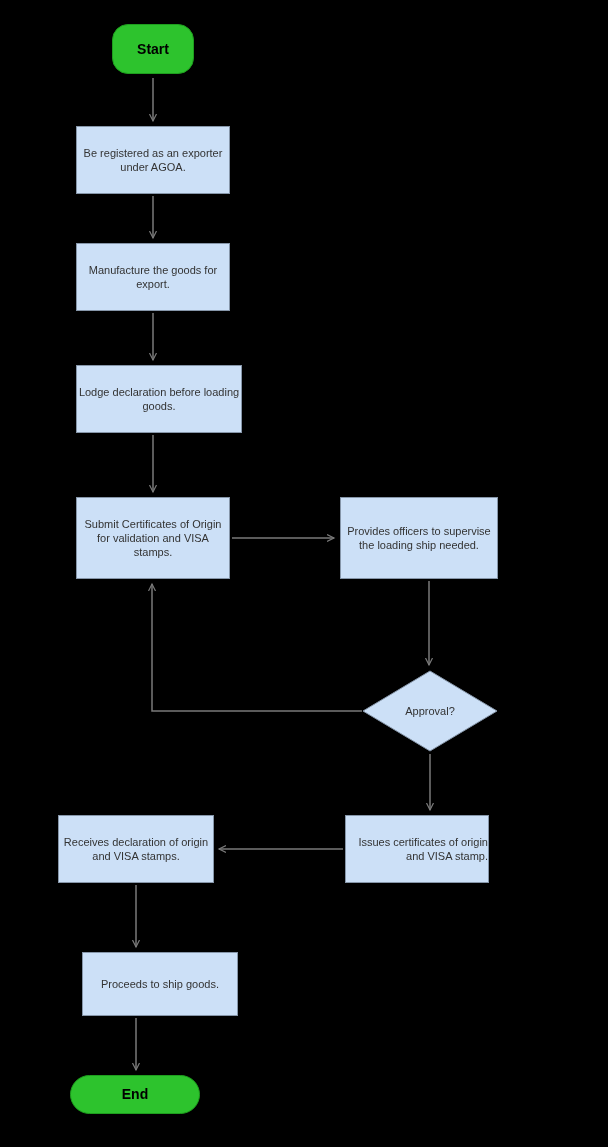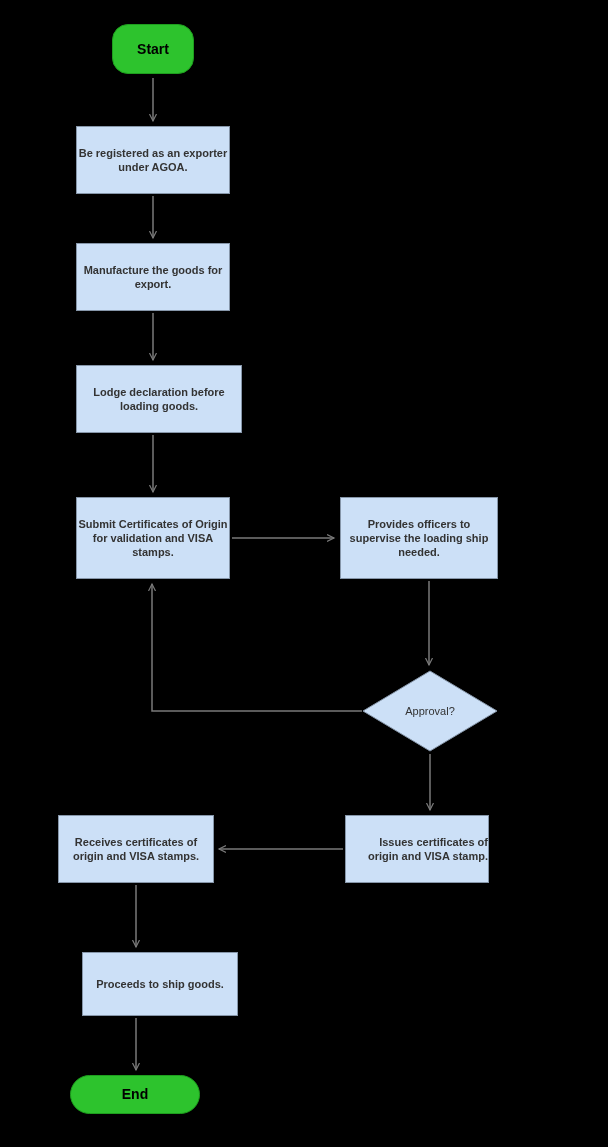--- a/index.html
+++ b/index.html
@@ -38,21 +38,20 @@
     justify-content: center;
     text-align: center;
     font-size: 11px;
     line-height: 1.3;
     color: var(--text, #333333);
   }
   .process {
     background: var(--node_fill, #cce0f7);
     border: 1px solid var(--node_border, #8696a9);
     padding: 4px 0;
-    font-weight: bold;
   }
   .terminator {
     background: var(--terminator_fill, #2dc32d);
     border: 1px solid var(--terminator_border, #1e9e1e);
     color: var(--terminator_text, #000000);
     font-weight: bold;
     font-size: 14px;
   }
   .diamond-wrap { background: transparent; text-align: center; }
   .diamond-wrap svg { position: absolute; inset: 0; }
@@ -121,21 +120,21 @@
       <polygon class="shape-diamond" points="68,1 135,41 68,81 1,41"></polygon>
     </svg>
     <span class="diamond-label">Approval?</span>
   </div>
 
   <div class="node process" style="left:345px; top:815px; width:144px; height:68px;text-align:right;">
     <span>Issues certificates of origin and VISA stamp.</span>
   </div>
 
   <div class="node process" style="left:58px; top:815px; width:156px; height:68px;">
-    <span>Receives certificates of origin and VISA stamps.</span>
+    <span>Receives declaration of origin and VISA stamps.</span>
   </div>
 
   <div class="node process" style="left:58px; top:952px; width:156px; height:64px;margin-left:24px;">
     <span>Proceeds to ship goods.</span>
   </div>
 
   <div class="node terminator" style="left:70px; top:1075px; width:130px; height:39px; border-radius:26px;">
     <span>End</span>
   </div>
 

